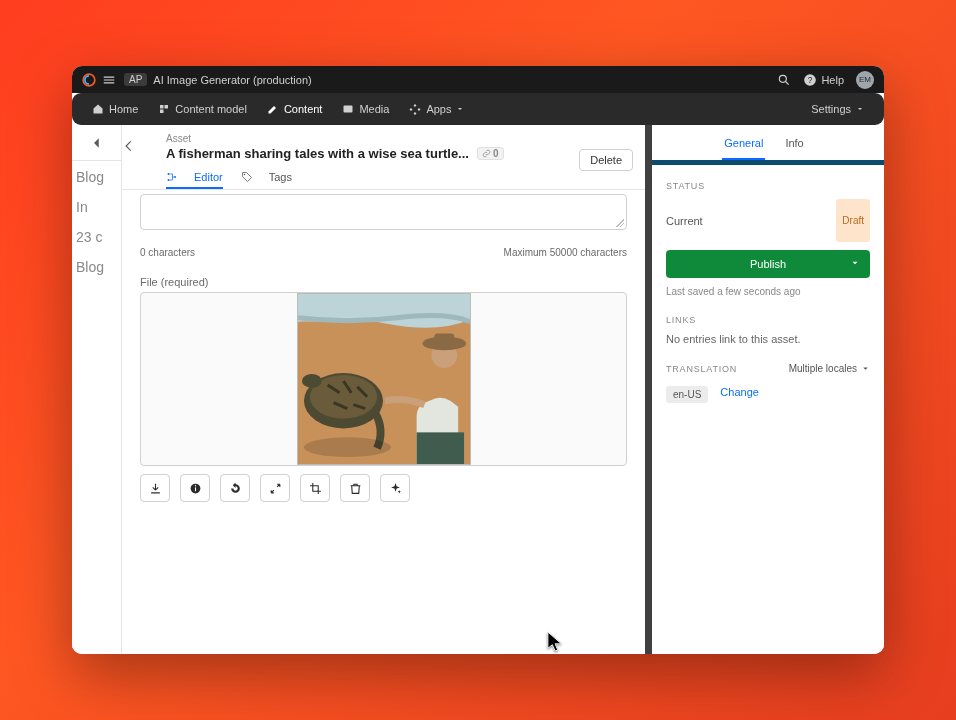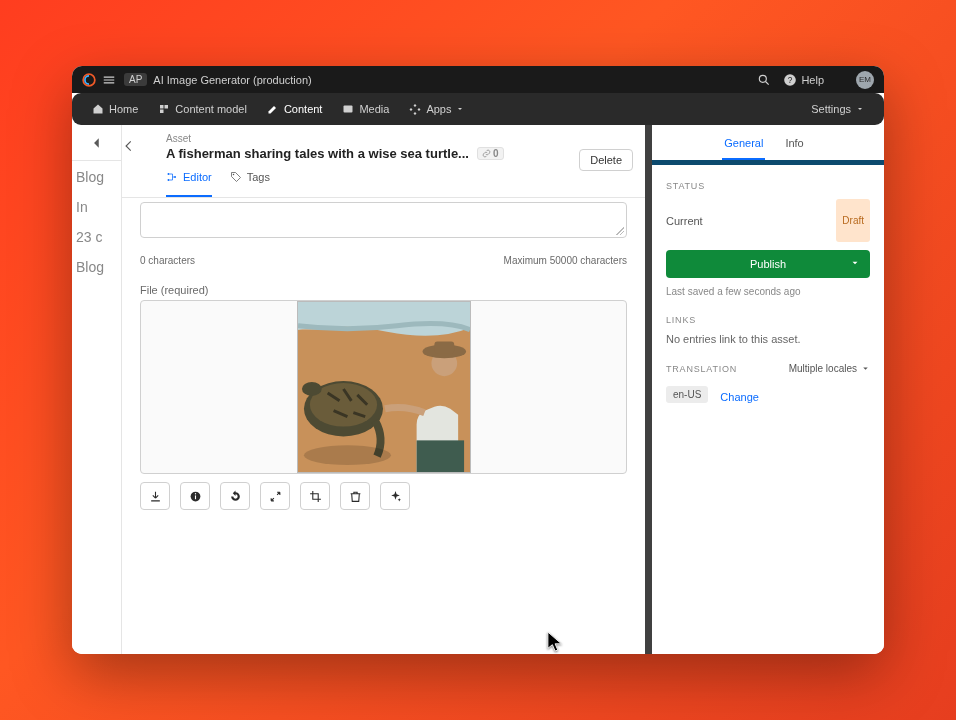--- a/index.html
+++ b/index.html
@@ -9,21 +9,21 @@
 .app-window { width: 812px; height: 588px; background: #fff; border-radius: 10px; overflow: hidden; box-shadow: 0 20px 60px rgba(0,0,0,0.35); position: relative; }
 
 .titlebar { height: 27px; background: #1a1a1a; display: flex; align-items: center; padding: 0 10px; font-size: 11px; color: #cfcfcf; }
 .titlebar .logo { width: 14px; height: 14px; margin-right: 6px; }
 .titlebar .menu-icon { width: 14px; height: 14px; margin-right: 8px; fill: #cfcfcf; }
 .titlebar .badge { background: #3b3b3b; padding: 1px 5px; border-radius: 3px; font-size: 10px; margin-right: 6px; }
 .titlebar .title { color: #d0d0d0; }
 .titlebar .spacer { flex: 1; }
 .titlebar .right-item { display: flex; align-items: center; gap: 4px; margin-left: 12px; }
 .titlebar .search-icon, .titlebar .help-icon { width: 14px; height: 14px; fill: #cfcfcf; }
-.titlebar .avatar { width: 18px; height: 18px; border-radius: 50%; background: #9ea6ad; font-size: 8px; display: flex; align-items: center; justify-content: center; color: #2a2a2a; margin-left: 20px; }
+.titlebar .avatar { width: 18px; height: 18px; border-radius: 50%; background: #9ea6ad; font-size: 8px; display: flex; align-items: center; justify-content: center; color: #2a2a2a; }
 
 .navbar { height: 30px; background: #2a2a2a; display: flex; align-items: center; padding: 16px 10px; font-size: 11px; border-radius: 9px; }
 .nav-item { color: #d0d0d0; display: flex; align-items: center; gap: 5px; padding: 0 10px; height: 100%; cursor: pointer; }
 .nav-item.active { background: #3a3a3a; color: #fff; }
 .nav-item svg { width: 12px; height: 12px; fill: currentColor; }
 .nav-spacer { flex: 1; }
 
 .content-area { display: flex; height: calc(100% - 57px); background: #f7f7f7; }
 
 
@@ -38,21 +38,21 @@
 .entry-header .back-btn { position: absolute; left: -4px; top: 10px; width: 22px; height: 22px; display: flex; align-items: center; justify-content: center; }
 .entry-header .back-btn svg { width: 14px; height: 14px; fill: #5a5a5a; }
 .entry-type { font-size: 10px; color: #888; margin-left: 26px; }
 .entry-title { font-size: 13px; font-weight: 600; color: #222; margin-left: 26px; margin-top: 2px; display: flex; align-items: center; gap: 8px; }
 .ref-badge { font-size: 10px; color: #888; background: #f2f2f2; border: 1px solid #e0e0e0; border-radius: 3px; padding: 0 4px; display: flex; align-items: center; gap: 2px; }
 .ref-badge svg { width: 9px; height: 9px; fill: #888; }
 
 .delete-btn { position: absolute; right: 12px; top: 24px; border: 1px solid #d0d0d0; background: #fff; padding: 4px 10px; font-size: 11px; border-radius: 4px; color: #333; cursor: pointer; }
 
 .editor-tabs { display: flex; gap: 18px; padding: 10px 18px 0 44px; border-bottom: 1px solid #e5e5e5; font-size: 11px; }
-.editor-tab { display: flex; align-items: flex-start; gap: 5px; padding-bottom: 12px; border-bottom: 2px solid transparent; color: #555; cursor: pointer; }
+.editor-tab { display: flex; align-items: flex-start; gap: 16px; padding-bottom: 4px; border-bottom: 2px solid transparent; color: #555; cursor: pointer; }
 .editor-tab.active { color: #0b6cff; border-bottom-color: #0b6cff; }
 .editor-tab svg { width: 12px; height: 12px; fill: currentColor; }
 
 .editor-body { flex: 1; overflow-y: auto; padding: 0 18px 18px 18px; }
 .textarea-box { width: 100%; height: 36px; border: 1px solid #d0d0d0; border-radius: 4px; margin-top: 4px; resize: vertical; background: #fff; position: relative; }
 .textarea-box::after { content: ""; position: absolute; right: 2px; bottom: 2px; width: 8px; height: 8px; background: linear-gradient(135deg, transparent 50%, #bbb 50%, #bbb 60%, transparent 60%, transparent 70%, #bbb 70%, #bbb 80%, transparent 80%); }
 .char-row { display: flex; justify-content: space-between; font-size: 10px; color: #6a6a6a; margin-top: 17px; }
 
 .field-label { font-size: 11px; color: #6a6a6a; margin-top: 18px; }
 .file-preview { border: 1px solid #d0d0d0; border-radius: 4px; margin-top: 4px; padding: 0; display: flex; justify-content: center; background: #fafafa; }
@@ -328,21 +328,21 @@
         <div class="section-block">
           <div class="translation-row">
             <div class="section-label" style="margin:0">TRANSLATION</div>
             <div class="multi-locales">
                 <span>Multiple locales</span>
                 <svg viewBox="0 0 24 24">
                   <path d="M6 9l6 6 6-6z"></path>
                 </svg>
               </div>
           </div>
-          <div style="display:flex;gap:12px;align-items:flex-end;margin-top:12px;">
+          <div style="display:flex;gap:12px;align-items:flex-start;margin-top:12px;">
             <span class="locale-chip">en-US</span>
             <span class="change-link">Change</span>
           </div>
         </div>
       </div>
     </div>
 
   </div>
 
   <div class="cursor">

